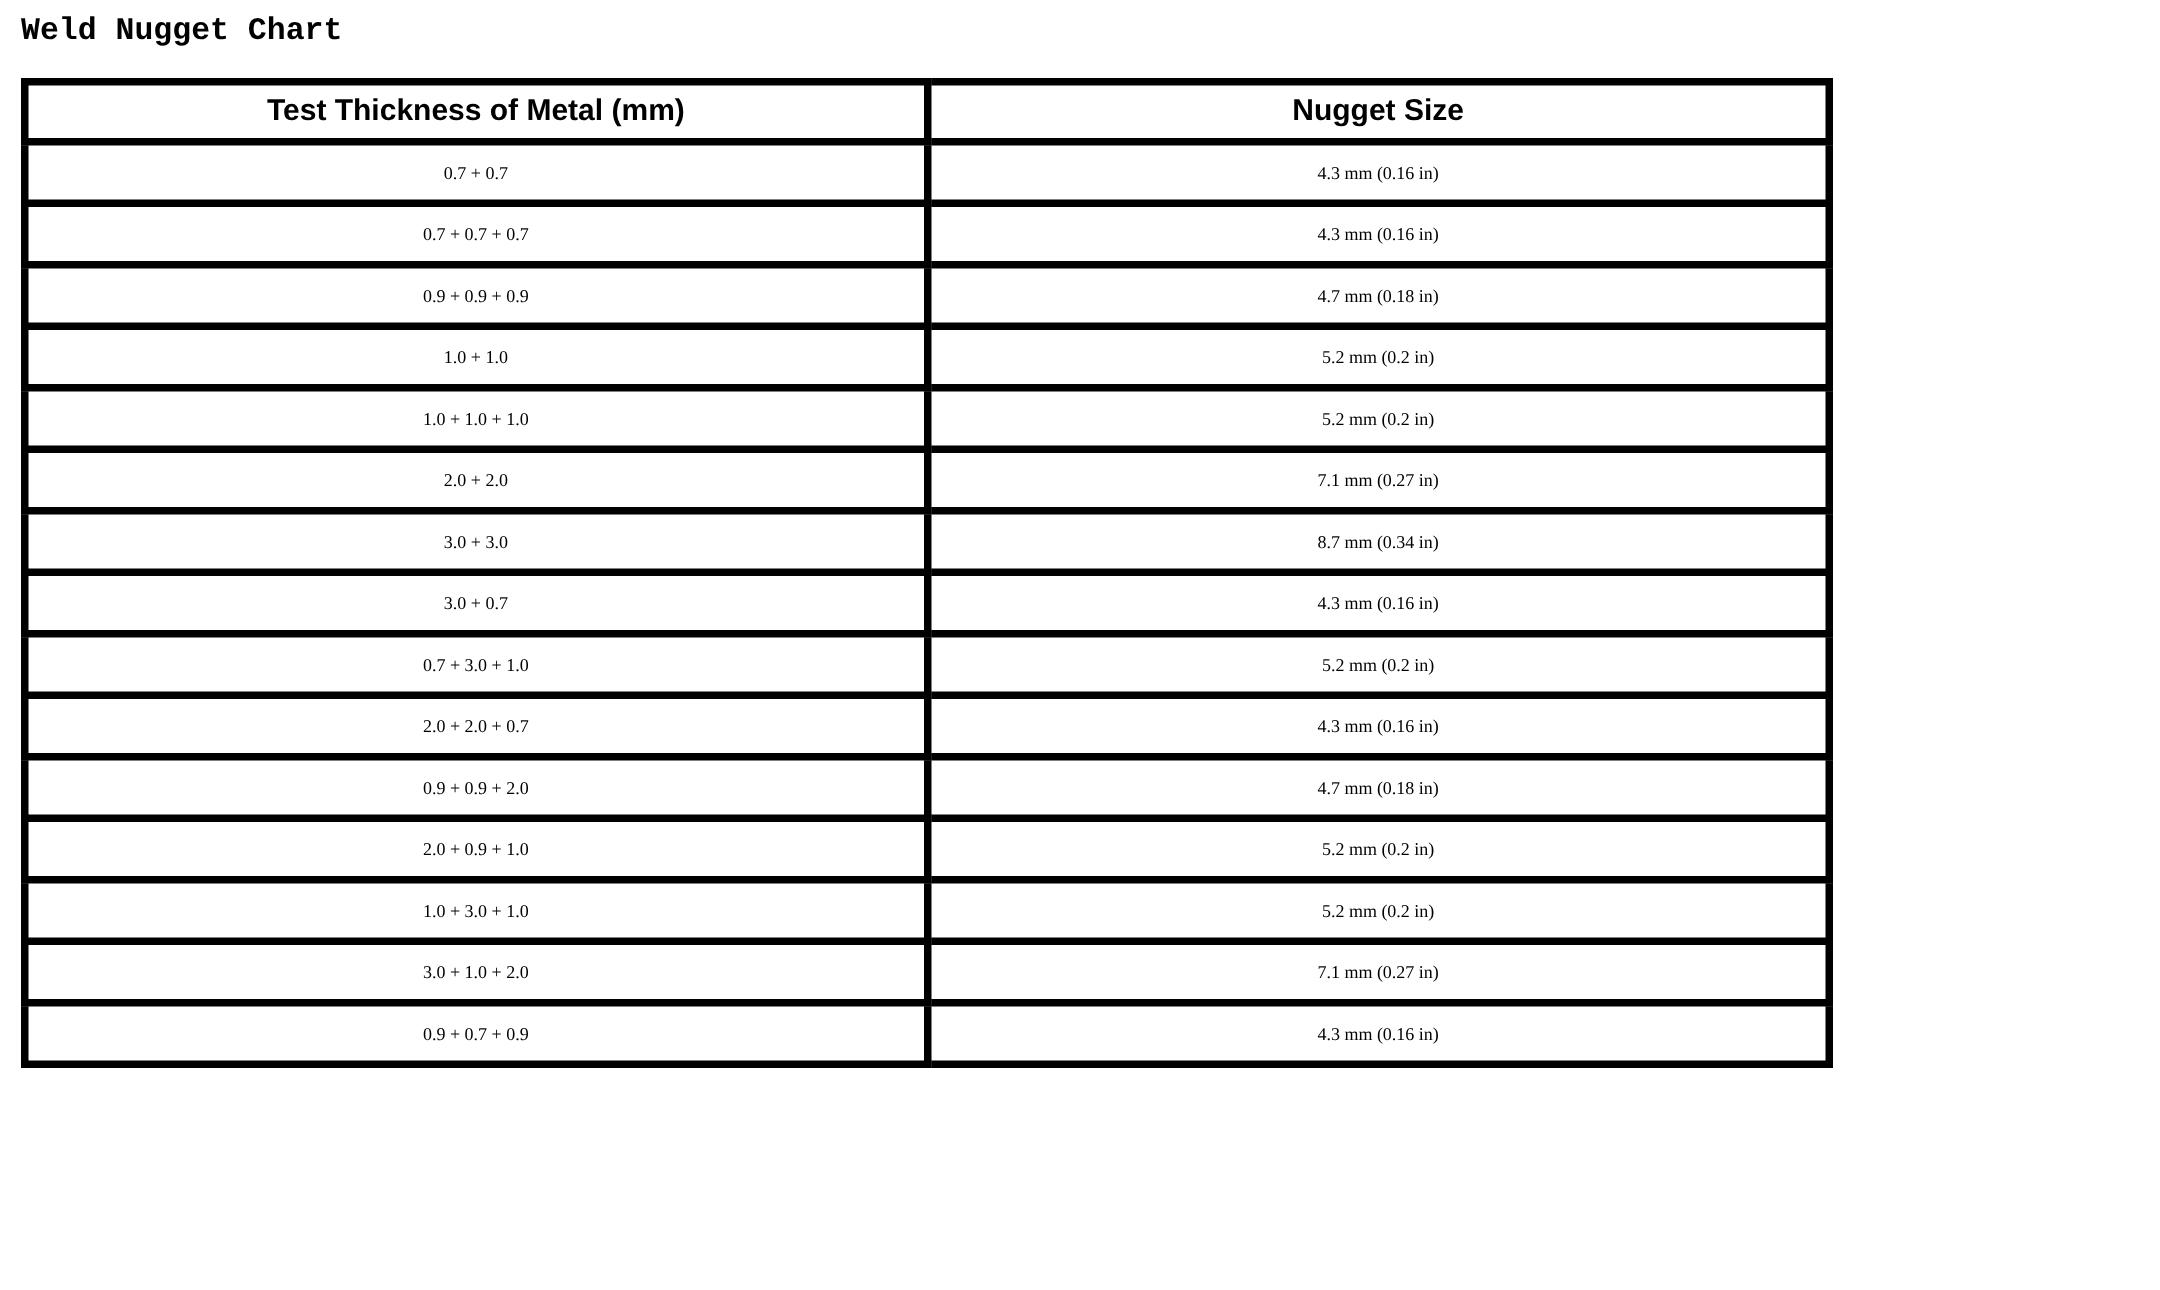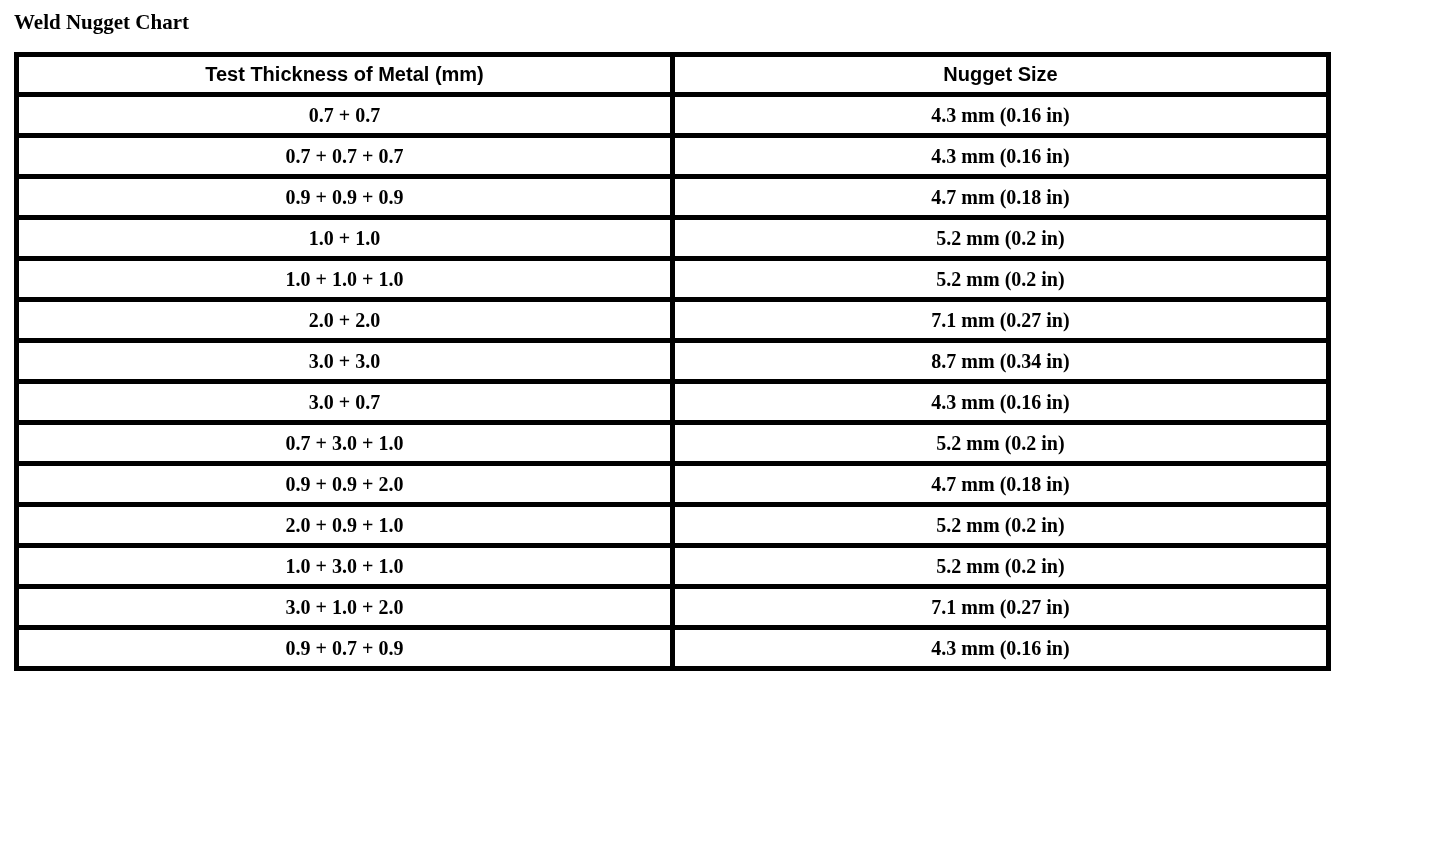--- a/index.html
+++ b/index.html
@@ -8,31 +8,31 @@
     background: #ffffff;
     width: 1440px;
     height: 860px;
     position: relative;
     overflow: hidden;
   }
   .page-title {
     position: absolute;
     left: 14px;
     top: 10px;
-    font-family: Liberation Serif, serif;
+    font-family: Liberation Mono, monospace;
     font-weight: bold;
     font-size: 21px;
     color: #000000;
     letter-spacing: 0px;
   }
   table.nugget-table {
     position: absolute;
     left: 14px;
     top: 52px;
-    width: 1317px;
+    width: 1208px;
     border-collapse: collapse;
     table-layout: fixed;
     background: #ffffff;
   }
   table.nugget-table th,
   table.nugget-table td {
     border: 5px solid #000000;
     text-align: center;
     vertical-align: middle;
     padding: 0;
@@ -40,22 +40,22 @@
   }
   table.nugget-table th {
     font-family: "Liberation Sans", sans-serif;
     font-weight: bold;
     font-size: 20px;
     height: 35px;
     width: 50%;
   }
   table.nugget-table td {
     font-family: "Liberation Serif", serif;
-    font-weight: bold;
-    font-size: 20px;
+    font-weight: normal;
+    font-size: 12px;
     height: 36px;
     text-align: center;
   }
 </style>
 </head>
 <body>
 
 <div class="page-title">Weld Nugget Chart</div>
 
 <table class="nugget-table">
@@ -96,20 +96,24 @@
       </tr>
       <tr>
         <td>3.0 + 0.7</td>
         <td>4.3 mm (0.16 in)</td>
       </tr>
       <tr>
         <td>0.7 + 3.0 + 1.0</td>
         <td>5.2 mm (0.2 in)</td>
       </tr>
       <tr>
+        <td>2.0 + 2.0 + 0.7</td>
+        <td>4.3 mm (0.16 in)</td>
+      </tr>
+      <tr>
         <td>0.9 + 0.9 + 2.0</td>
         <td>4.7 mm (0.18 in)</td>
       </tr>
       <tr>
         <td>2.0 + 0.9 + 1.0</td>
         <td>5.2 mm (0.2 in)</td>
       </tr>
       <tr>
         <td>1.0 + 3.0 + 1.0</td>
         <td>5.2 mm (0.2 in)</td>

